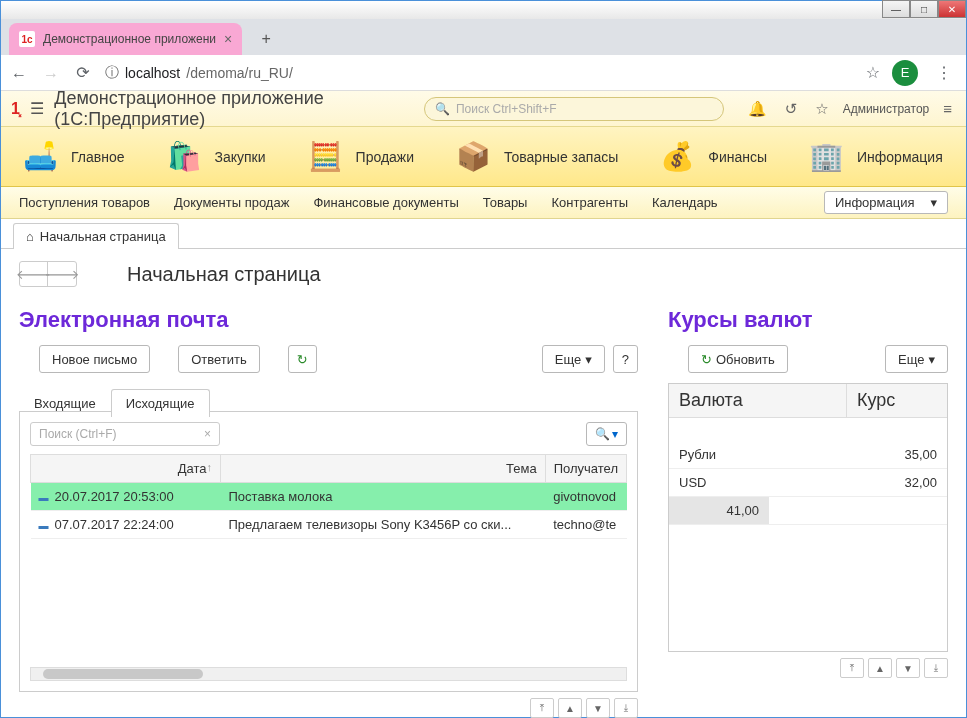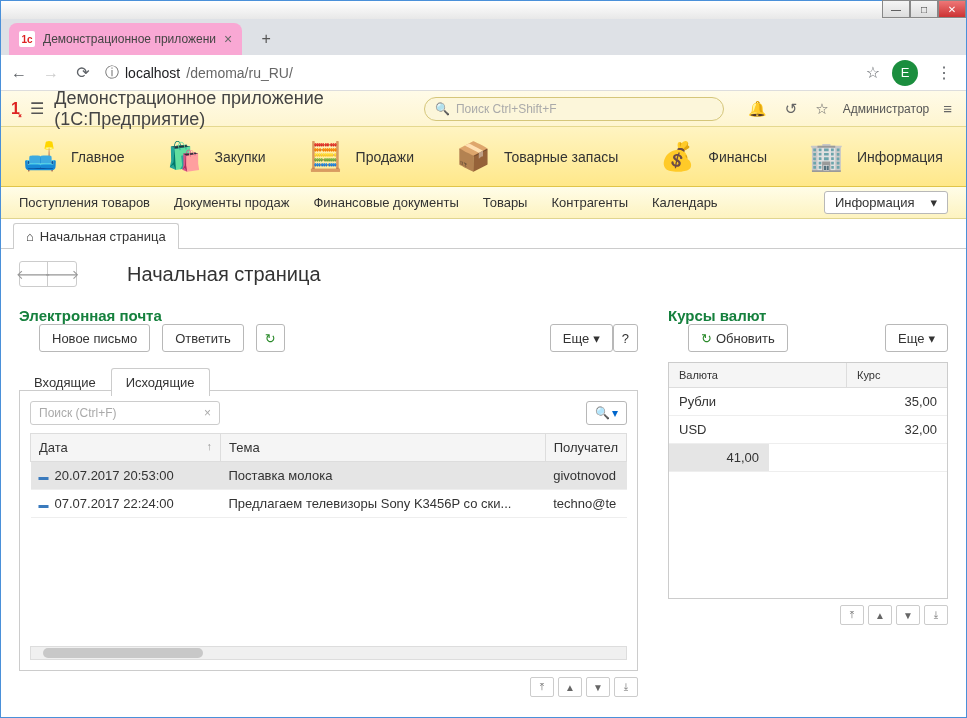--- a/index.html
+++ b/index.html
@@ -46,60 +46,60 @@
 
 .nav-row { display: flex; align-items: center; padding: 12px 18px 8px; gap: 20px; }
 .nav-arrows { display: flex; border: 1px solid #ccc; border-radius: 3px; }
 .nav-arrow { width: 28px; height: 24px; display: flex; align-items: center; justify-content: center; color: #999; border-right: 1px solid #ccc; }
 .nav-arrow:last-child { border-right: none; }
 .page-title { font-size: 20px; color: #333; margin-left: 30px; }
 
 .content { display: flex; padding: 12px 18px; gap: 30px; }
 .panel-left { flex: 1; }
 .panel-right { width: 280px; }
-.panel-title { color: #15803d; font-size: 15px; font-weight: bold; }
-
-.toolbar { display: flex; margin-bottom: 10px; align-items: center; padding-left: 20px; }
+.panel-title { color: #6d28d9; font-size: 22px; font-weight: bold; margin-bottom: 12px; }
+
+.toolbar { display: flex; gap: 8px; margin-bottom: 10px; align-items: center; padding-left: 20px; }
 .btn { border: 1px solid #b8b8b8; background: #fff; padding: 5px 12px; border-radius: 3px; font-size: 13px; color: #333; display: flex; align-items: center; gap: 4px; height: 28px; }
 .btn.icon-only { padding: 5px 8px; }
 .tb-spacer { flex: 1; }
 
 .mail-tabs { display: flex; border-bottom: 1px solid #ccc; }
 .mail-tab { padding: 6px 14px; border: 1px solid transparent; border-bottom: none; font-size: 13px; color: #333; position: relative; top: 6px; }
 .mail-tab.active { border-color: #ccc; background: #fff; border-radius: 3px 3px 0 0; }
 
 .mail-body { border: 1px solid #ccc; border-top: none; padding: 10px; height: 280px; display: flex; flex-direction: column; }
 .search-row { display: flex; justify-content: space-between; gap: 6px; margin-bottom: 8px; }
 .search-input { border: 1px solid #ccc; border-radius: 3px; padding: 4px 8px; width: 190px; color: #aaa; font-size: 12px; display: flex; align-items: center; justify-content: space-between; }
 .search-btn { border: 1px solid #b8b8b8; border-radius: 3px; padding: 3px 8px; color: #06c; display: flex; align-items: center; gap: 2px; font-size: 12px; }
 
 table.grid { width: 100%; border-collapse: collapse; font-size: 13px; }
-table.grid th { text-align: left; background: #f5f5f5; border: 1px solid #ddd; padding: 6px 8px; font-weight: normal; color: #333; }
+table.grid th { text-align: right; background: #f5f5f5; border: 1px solid #ddd; padding: 6px 8px; font-weight: normal; color: #333; }
 table.grid td { border-bottom: 1px solid #eee; padding: 6px 8px; white-space: nowrap; overflow: hidden; text-overflow: ellipsis; }
-table.grid tr.sel { background: #e5e5e5; }
+table.grid tr.sel { background: #86efac; }
 .row-icon { color: #3a7abd; font-size: 10px; margin-right: 6px; }
 .sort-ind { color: #999; float: right; font-size: 11px; }
 
 .scroller { margin-top: auto; height: 14px; background: #f0f0f0; border: 1px solid #ddd; position: relative; }
 .scroller-thumb { position: absolute; left: 12px; top: 1px; height: 10px; width: 160px; background: #c8c8c8; border-radius: 5px; }
 .paging { display: flex; justify-content: flex-end; gap: 4px; margin-top: 6px; }
 .pg-btn { border: 1px solid #ccc; background: #fff; width: 24px; height: 20px; display: flex; align-items: center; justify-content: center; font-size: 10px; color: #666; border-radius: 2px; }
 
 .rates { border: 1px solid #ccc; }
 .rates-head { display: flex; background: #f5f5f5; border-bottom: 1px solid #ddd; }
-.rates-head > div { padding: 6px 10px; font-size: 11px; }
+.rates-head > div { padding: 6px 10px; font-size: 18px; }
 .rh-cur { flex: 1; border-right: 1px solid #ddd; }
 .rh-rate { width: 100px; }
 .rates-row { display: flex; border-bottom: 1px solid #eee; }
 .rates-row > div { padding: 6px 10px; font-size: 13px; }
 .rr-cur { flex: 1; }
 .rr-rate { width: 100px; text-align: right; }
 .rates-row.sel .rr-cur { background: #ffd766; }
 .rates-row.sel .rr-rate { background: #e5e5e5; }
-.rates-body { height: 210px; }
+.rates-body { height: 210px; margin-top: 23px; }
 </style>
 </head>
 <body>
 
 <div class="window">
   <div class="titlebar">
     <div class="win-controls">
       <div class="win-btn">—</div>
       <div class="win-btn">□</div>
       <div class="win-btn close">✕</div>

